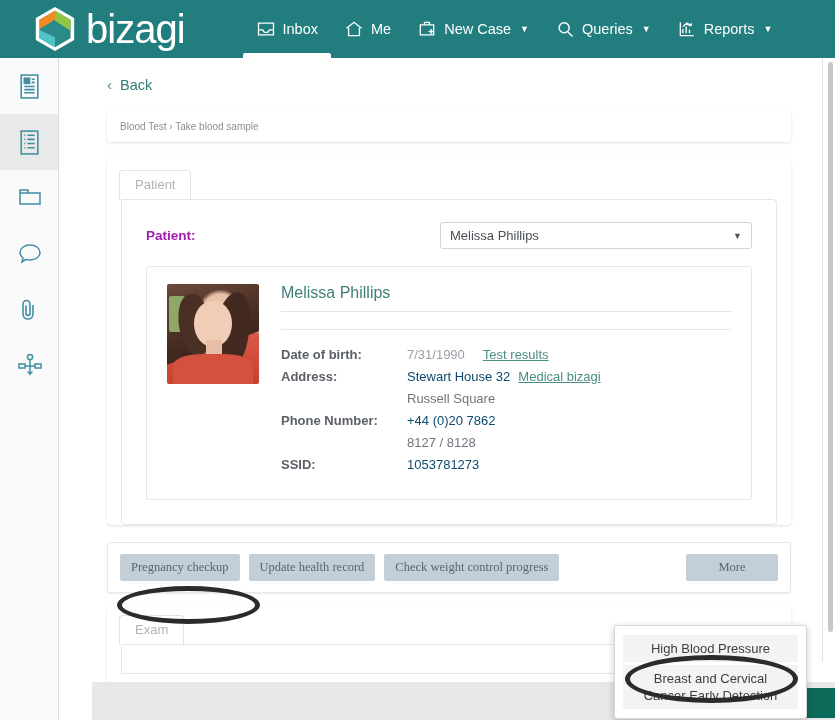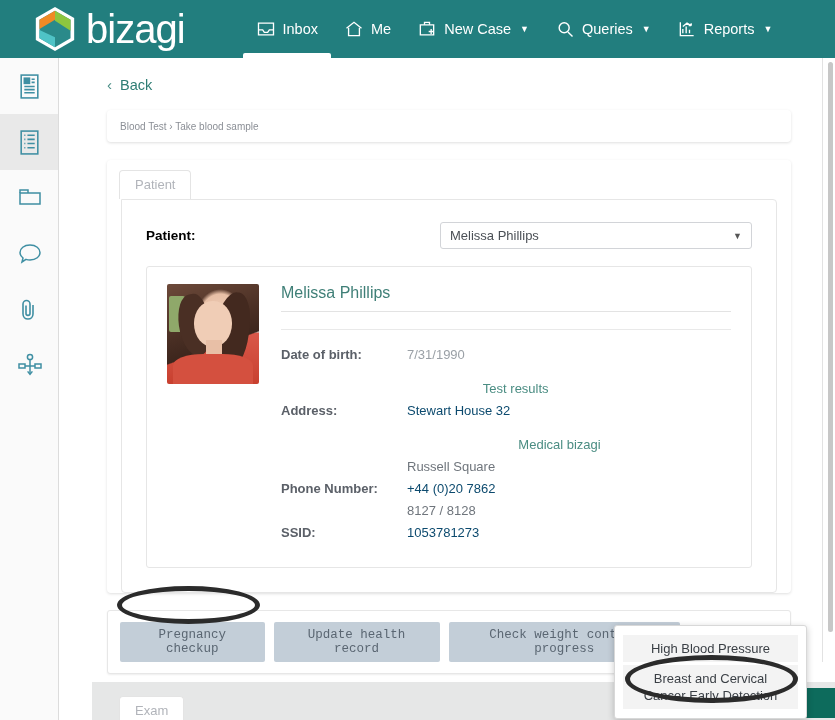--- a/index.html
+++ b/index.html
@@ -83,21 +83,21 @@
     border:1px solid #e4e4e4; border-bottom:none;
     border-radius:4px 4px 0 0; cursor:pointer;
     position:relative; z-index:2;
   }
   .panel {
     border:1px solid #e6e6e6; border-radius:0 4px 4px 4px;
     margin:0 14px 14px 14px; background:#fff; padding:22px 24px 24px;
   }
 
   .row-patient { display:flex; align-items:center; }
-  .lbl-strong { font-size:13.5px; color:#000000; font-weight:bold; }
+  .lbl-strong { font-size:13.5px; color:#a21caf; font-weight:bold; }
   .select-box {
     margin-left:auto; width:312px; height:27px;
     border:1px solid #d2d4d8; border-radius:3px; background:#fff;
     display:flex; align-items:center; padding:0 9px;
     font-size:13px; color:#4b5056; cursor:pointer;
   }
   .select-caret { margin-left:auto; font-size:9px; color:#555; }
 
   .detail-box {
     margin-top:17px; border:1px solid #e6e6e6; border-radius:3px;
@@ -128,39 +128,38 @@
   .detail-right { flex:1; }
   .pname { font-size:16px; color:#3f7f77; padding-bottom:9px; }
   .hr { height:1px; background:#e3e3e3; }
   .hr2 { height:1px; background:#e9e9e9; margin-top:17px; }
   .facts { margin-top:17px; }
   .fact-row { display:flex; margin-bottom:7px; font-size:13px; }
   .fact-key { width:126px; flex:none; color:#5b6068; font-weight:bold; }
   .fact-val { color:#0c4a6e; }
   .fact-val.mut { color:#9aa0a6; }
   .fact-link {
-    color:#4b8d83; cursor:pointer;
+    color:#4b8d83; text-decoration:underline; cursor:pointer;
     margin-left:18px;
-    margin-top:34px;
   }
   .fact-link.nm { margin-left:8px; }
   .fact-cont { padding-left:126px; color:#6f757c; font-size:13px; margin-bottom:7px;}
 
   
   .actions-card {
     margin:17px 44px 0 48px; background:#ffffff;
     border:1px solid #e7e7e7; border-radius:3px;
     box-shadow:0 1px 2px rgba(0,0,0,.07);
     padding:11px 12px; display:flex; align-items:center; gap:9px;
     position:relative;
   }
   .act-btn {
     background:#c3ced8; color:#5a6672; font-size:12.5px;
     padding:6px 11px; border:none; border-radius:2px; cursor:pointer;
-    font-family:Liberation Mono, monospace;
+    font-family:Liberation Serif, serif;
   }
   .act-btn.more { margin-left:auto; width:92px; text-align:center; }
 
   
   .exam-card {
     margin:12px 44px 0 48px; background:#fff;
     border-radius:4px; box-shadow:0 1px 3px rgba(0,0,0,.13);
     padding:10px 0 14px 0;
   }
   .exam-panel {

